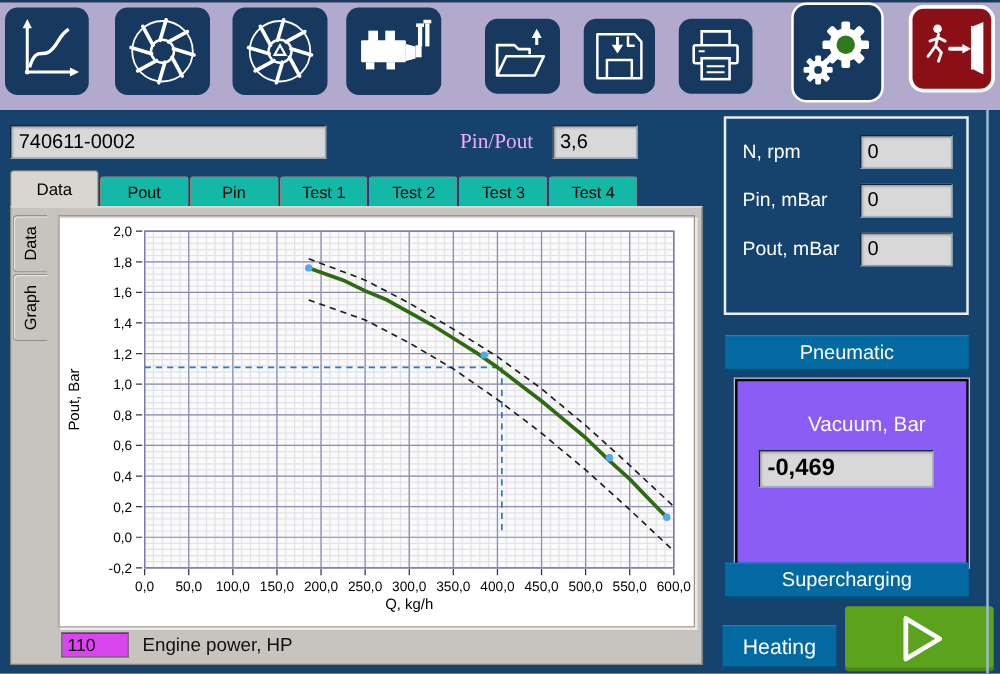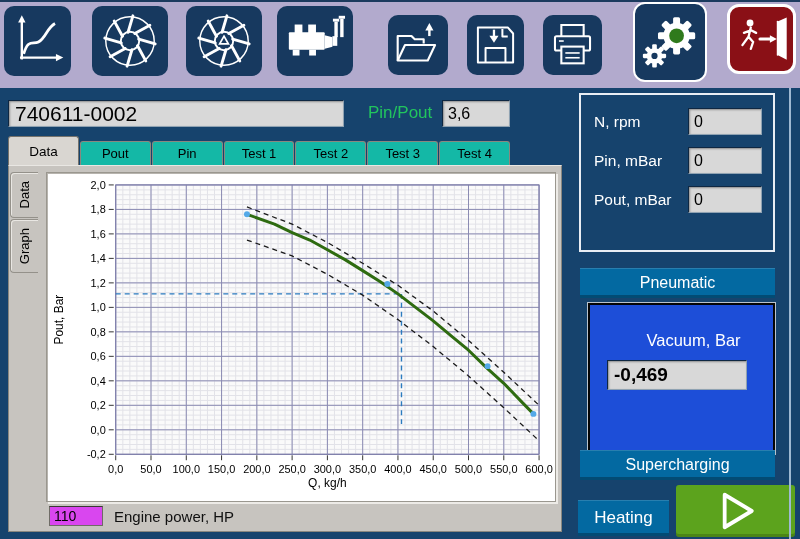--- a/index.html
+++ b/index.html
@@ -17,22 +17,22 @@
   .b-comp  { left:277px; top:4px;  width:76px; height:70px; }
   .b-open  { left:388px; top:13px; width:60px; height:60px; }
   .b-save  { left:467px; top:13px; width:57px; height:60px; }
   .b-print { left:543px; top:13px; width:59px; height:60px; }
   .b-gear  { left:633px; top:0;    width:74px; height:80px; border:2px solid #fff; border-radius:12px; }
   .b-exit  { left:727px; top:2px;  width:69px; height:70px; background:#8a1016; border:3px solid #fff; border-radius:12px; }
 
   
   .lv-input { background:#d8d8d8; border:1px solid #8fa2b2; border-top-color:#0e2742; border-left-color:#0e2742;
               box-shadow:inset 1px 1px 2px rgba(0,0,0,.35); color:#000; font-family:inherit; }
-  .serial   { position:absolute; left:8px;  top:100px; width:336px; height:27px; font-size:21px; padding:0 6px; }
-  .pp-label { position:absolute; left:368px; top:103px; color:#22c55e; font-size:17px; }
+  .serial   { position:absolute; left:8px;  top:100px; width:253px; height:27px; font-size:16px; padding:0 6px; }
+  .pp-label { position:absolute; left:368px; top:103px; color:#f0abfc; font-size:17px;font-family:Liberation Serif, serif; }
   .pp-input { position:absolute; left:442px; top:100px; width:68px; height:27px; font-size:16px; padding:0 5px; }
 
   
   .tabstrip { position:absolute; left:8px; top:136px; width:503px; height:29px; display:flex; align-items:flex-end; }
   .tab { flex:1; height:24px; margin-right:1px; background:#14b8a6; border:1px solid #8a877f; border-bottom:none;
          border-radius:3px 3px 0 0; font-size:13px; color:#000; display:flex; align-items:center; justify-content:center; cursor:pointer; }
   .tab.active { height:29px; background:#d9d6d1; font-size:13.5px; border-color:#75726b; }
   .page { position:absolute; left:8px; top:165px; width:554px; height:367px; background:#c7c4bf;
           border:1px solid #8a877f; border-top:1px solid #e9e7e3; }
 
@@ -58,21 +58,21 @@
   .srow { height:39px; display:flex; align-items:center; justify-content:space-between; padding:0 11px 0 13px; }
   .slabel { color:#fff; font-size:15.5px; }
   .sval { width:74px; height:27px; font-size:16px; padding:0 5px; }
 
   .blue-btn { position:absolute; background:#0369a1; color:#fff; border:none; font-family:inherit; font-size:16px;
               box-shadow:inset 0 -3px 0 rgba(0,0,0,.28), inset 0 1px 0 rgba(255,255,255,.15); cursor:pointer; }
   .pneumatic     { left:580px; top:268px; width:195px; height:30px; }
   .supercharging { left:580px; top:450px; width:195px; height:30px; }
   .heating       { left:578px; top:500px; width:91px;  height:36px; font-size:17px; }
 
-  .vacuum-frame { position:absolute; left:588px; top:303px; width:187px; height:151px; background:#1d4ed8;
+  .vacuum-frame { position:absolute; left:588px; top:303px; width:187px; height:151px; background:#8b5cf6;
                   border:2px solid #050505; outline:1px solid #b9c3cd;padding-left:24px; }
   .vacuum-title { margin-top:26px; text-align:center; color:#fff; font-size:16.5px; }
   .vacuum-value { position:absolute; left:17px; top:55px; width:140px; height:30px; font-size:19px; font-weight:bold; padding:0 6px; }
 
   .play-btn { position:absolute; left:676px; top:485px; width:119px; height:52px; background:#5ca31d; border:none;
               border-radius:3px; cursor:pointer; box-shadow:inset 0 -3px 0 rgba(0,0,0,.18); }
   .play-btn svg { width:100%; height:100%; display:block; }
 
   .right-edge { position:absolute; left:789px; top:88px; width:2px; height:451px; background:#9fb9d2; }
 </style>

